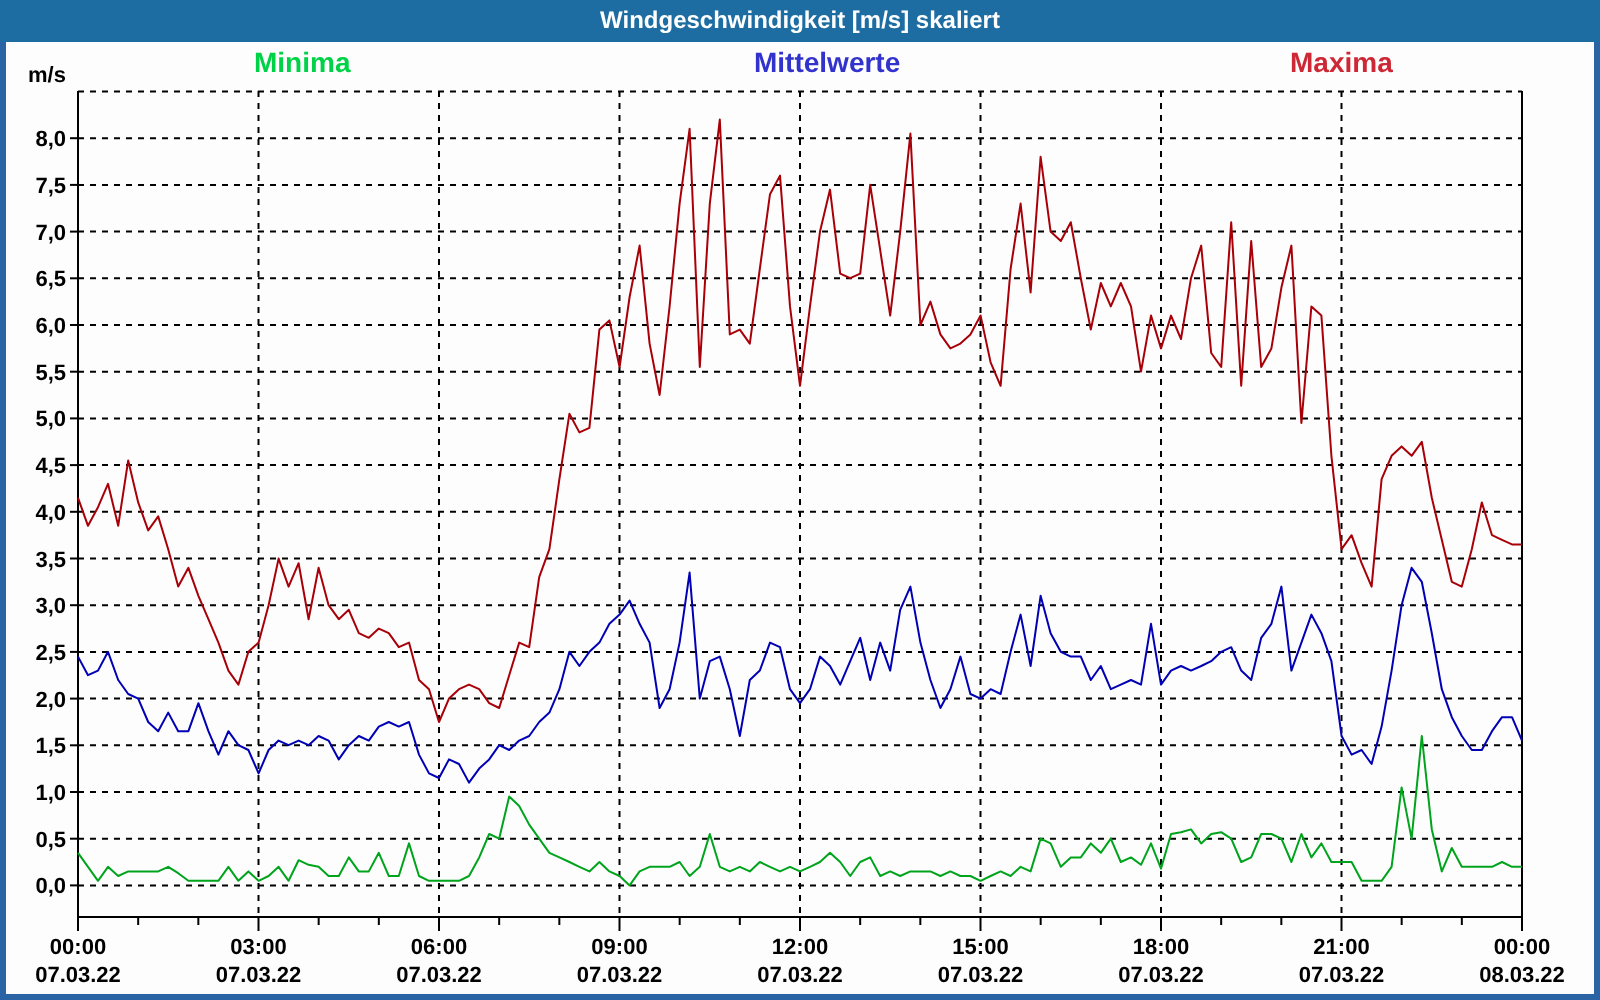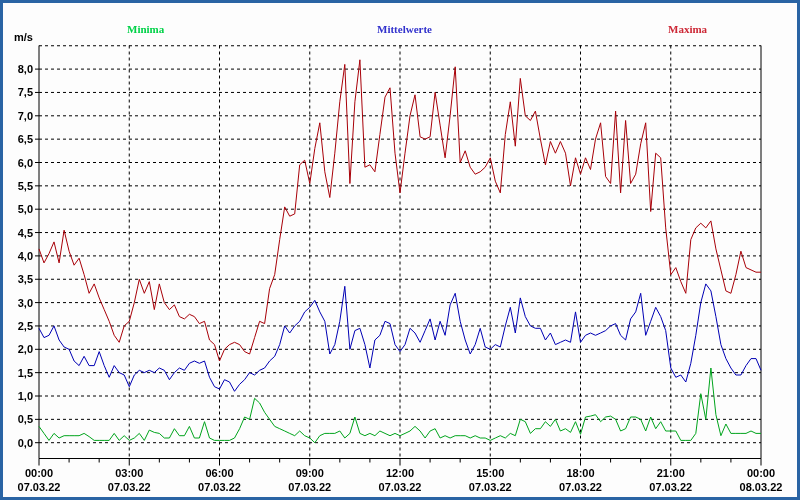--- a/index.html
+++ b/index.html
@@ -1,32 +1,35 @@
 <!DOCTYPE html>
 <html><head>
 <meta charset="utf-8">
 <style>
   html,body{margin:0;padding:0;overflow:hidden;background:#fff;}
   #window{position:relative;width:800px;height:500px;background:#fdfdfd;
           font-family:"Liberation Sans",sans-serif;}
   #frame{position:absolute;inset:0;border:3px solid #2a64a4;pointer-events:none;}
   #titlebar{position:absolute;top:0;left:0;width:800px;height:21px;background:#1d6da3;
             color:#fff;font-size:12px;font-weight:bold;text-align:center;line-height:21px;}
-  .legend-label{position:absolute;top:23px;font-size:11px;font-weight:bold;font-family:Liberation Serif, serif;}
+  .legend-label{position:absolute;top:23px;font-size:14px;font-weight:bold;}
   #legend-minima{left:127px;color:#00d248;}
   #legend-mittelwerte{left:377px;color:#3232cd;}
-  #legend-maxima{left:668px;color:#cd2836;}
+  #legend-maxima{left:645px;color:#cd2836;}
   #chart-svg{position:absolute;left:0;top:0;}
   #chart-svg text{font-family:"Liberation Sans",sans-serif;font-size:11px;font-weight:bold;fill:#000;}
 </style>
 </head>
 <body>
 
 <div id="window">
   <div id="frame" style="border-color: rgb(42, 100, 164);"></div>
+  <div id="titlebar" style="background: rgb(29, 109, 163);">
+    <span>Windgeschwindigkeit [m/s] skaliert</span>
+  </div>
   <span class="legend-label" id="legend-minima" style="color: rgb(0, 210, 72);">Minima</span>
   <span class="legend-label" id="legend-mittelwerte" style="color: rgb(50, 50, 205); text-align: center;">Mittelwerte</span>
   <span class="legend-label" id="legend-maxima" style="color: rgb(205, 40, 54);">Maxima</span>
   <svg id="chart-svg" width="800" height="500">
       <line x1="39" y1="442.7" x2="761" y2="442.7" stroke="#000000" stroke-width="1" stroke-dasharray="3 3"></line>
       <line x1="39" y1="419.34999999999997" x2="761" y2="419.34999999999997" stroke="#000000" stroke-width="1" stroke-dasharray="3 3"></line>
       <line x1="39" y1="396" x2="761" y2="396" stroke="#000000" stroke-width="1" stroke-dasharray="3 3"></line>
       <line x1="39" y1="372.65" x2="761" y2="372.65" stroke="#000000" stroke-width="1" stroke-dasharray="3 3"></line>
       <line x1="39" y1="349.29999999999995" x2="761" y2="349.29999999999995" stroke="#000000" stroke-width="1" stroke-dasharray="3 3"></line>
       <line x1="39" y1="325.95" x2="761" y2="325.95" stroke="#000000" stroke-width="1" stroke-dasharray="3 3"></line>

